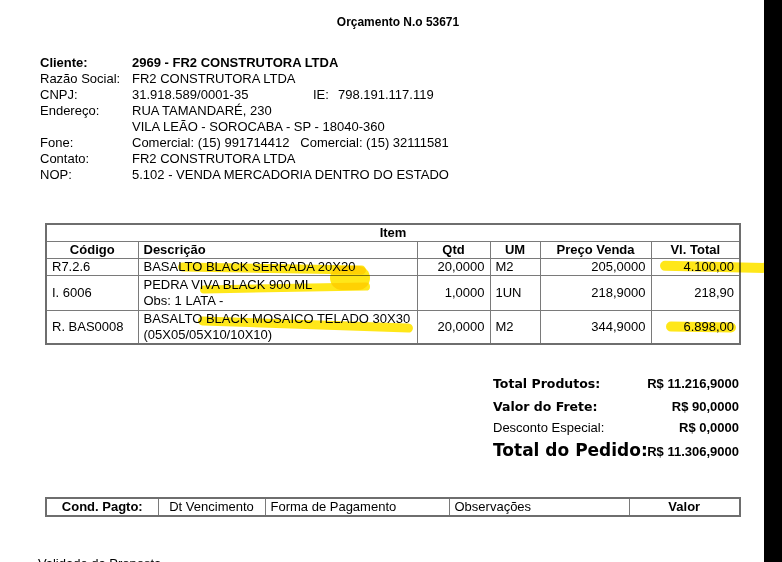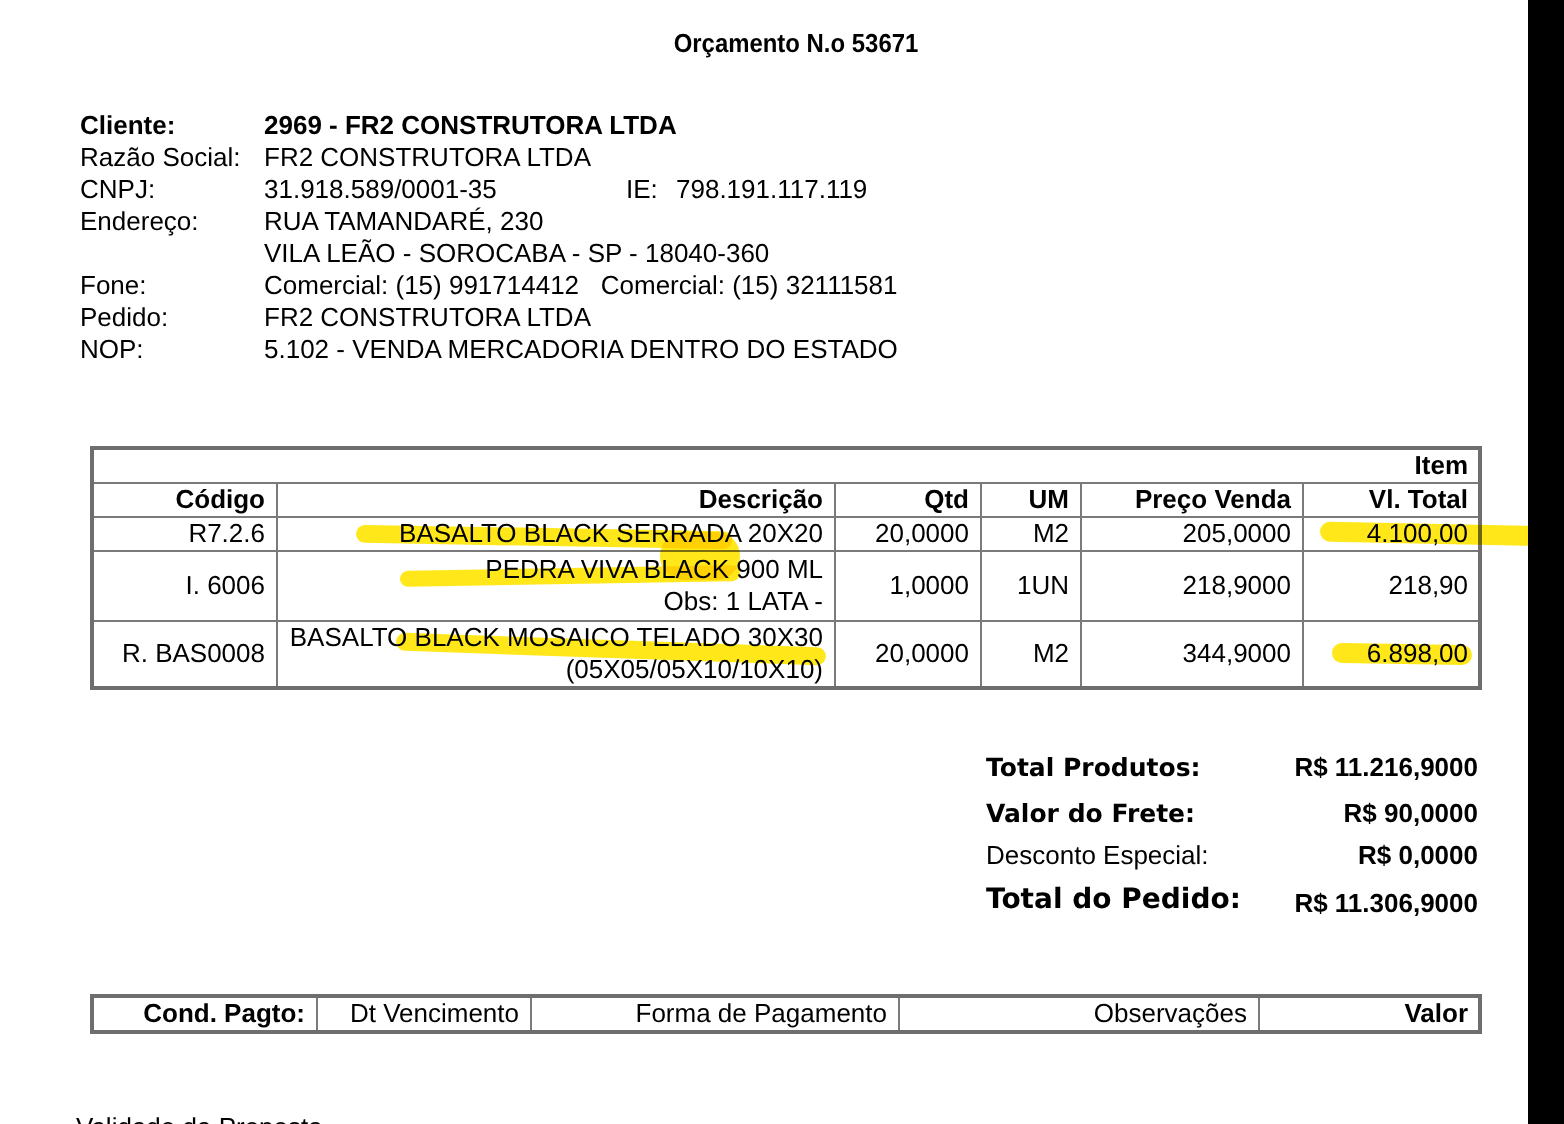--- a/index.html
+++ b/index.html
@@ -17,33 +17,33 @@
     }
     .info-row { position: absolute; left: 40px; height: 16px; line-height: 16px; white-space: nowrap; }
     .info-label { position: absolute; left: 0; }
     .info-value { position: absolute; left: 92px; }
     .bold { font-weight: bold; }
     .ie { position: absolute; left: 273px; }
 
     table.grid { border-collapse: collapse; position: absolute; table-layout: fixed; }
     table.grid td, table.grid th {
       border: 1px solid #7a7a7a; padding: 0 5px; font-size: 13px; line-height: 16px;
-      overflow: hidden; white-space: nowrap; text-align: right;
+      overflow: hidden; white-space: nowrap;
     }
     table.grid { border: 2px solid #6e6e6e; }
     table.grid th { font-weight: bold; }
     .c { text-align: center; }
     .r { text-align: right; }
     .l { text-align: left; }
 
     .totals-row { position: absolute; left: 489px; width: 250px; height: 18px; line-height: 18px; white-space: nowrap; }
     .totals-row .tl { position: absolute; left: 4px; }
     .totals-row .tv { position: absolute; right: 0; }
     .tl.heavy { font-family: "DejaVu Sans", sans-serif; font-weight: bold; font-size: 12.5px; }
-    .tl.big { font-family: "DejaVu Sans", sans-serif; font-weight: bold; font-size: 14px; top: -2px; }
+    .tl.big { font-family: "DejaVu Sans", sans-serif; font-weight: bold; font-size: 17px; top: -2px; }
 
     .highlight { position: absolute; background: rgba(255, 228, 0, 0.9); border-radius: 6px; mix-blend-mode: multiply; }
     .black-bar { position: absolute; left: 764px; top: 0; width: 18px; height: 562px; background: #000; }
     .footer-cut { left: 38px; top: 556px; font-size: 13px; white-space: nowrap; }
   </style>
 </head>
 <body>
 
 <div class="abs title">Orçamento N.o 53671</div>
 
@@ -68,21 +68,21 @@
   </div>
   <div class="info-row" style="top:119px;">
     <span class="info-label"></span>
     <span class="info-value">VILA LEÃO - SOROCABA - SP - 18040-360</span>
   </div>
   <div class="info-row" style="top:135px;">
     <span class="info-label">Fone:</span>
     <span class="info-value" style="white-space:pre;">Comercial: (15) 991714412   Comercial: (15) 32111581</span>
   </div>
   <div class="info-row" style="top:151px;">
-    <span class="info-label">Pedido:</span>
+    <span class="info-label">Contato:</span>
     <span class="info-value">FR2 CONSTRUTORA LTDA</span>
   </div>
   <div class="info-row" style="top:167px;">
     <span class="info-label">NOP:</span>
     <span class="info-value">5.102 - VENDA MERCADORIA DENTRO DO ESTADO</span>
   </div>
 </div>
 
 <table class="grid" style="left:45px; top:223px; width:694px;">
   <colgroup>

